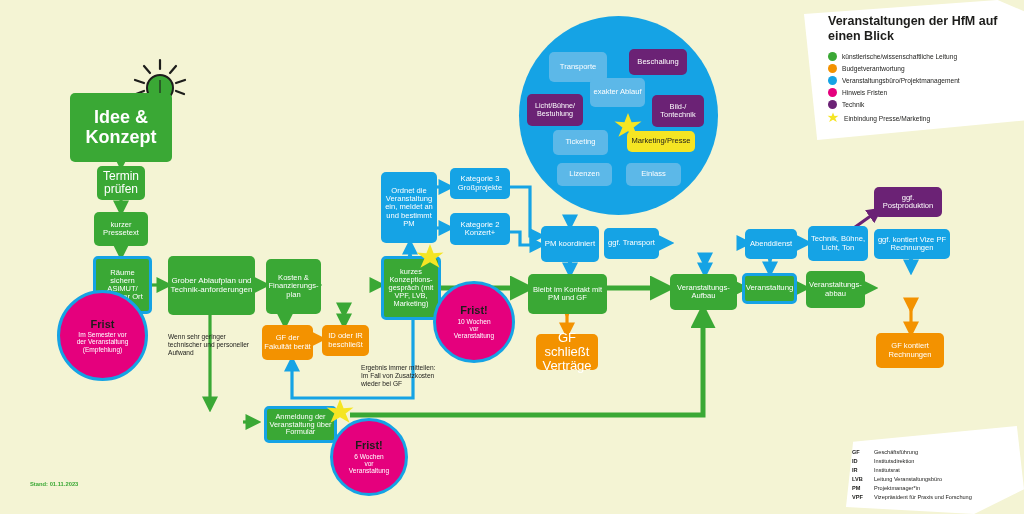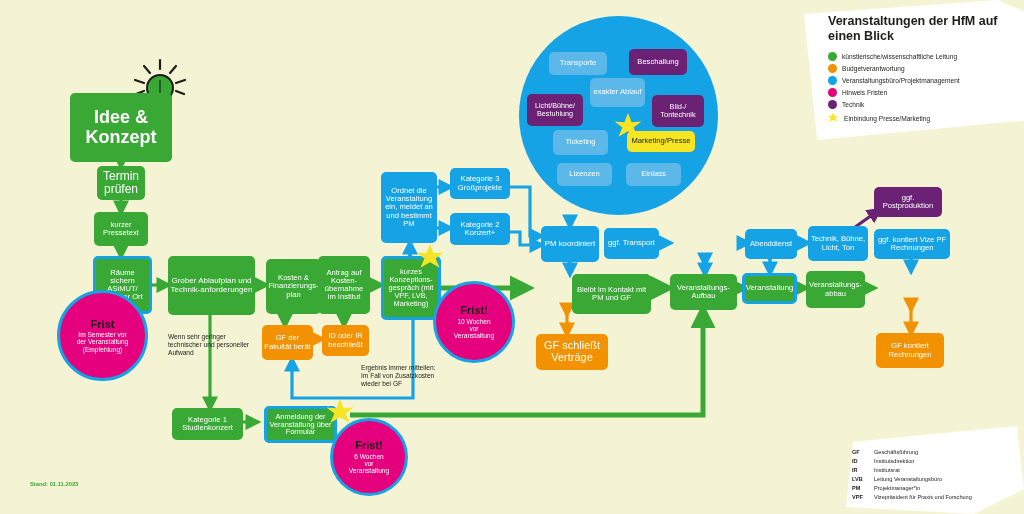--- a/index.html
+++ b/index.html
@@ -165,43 +165,41 @@
   <div class="node green" style="left:97px;top:166px;width:48px;height:34px;font-size:12px;">Termin prüfen</div>
 
   <div class="node green" style="left:94px;top:212px;width:54px;height:34px;font-size:7.6px;">kurzer Pressetext</div>
 
   <div class="node green bd-blue" style="left:93px;top:256px;width:59px;height:58px;font-size:7.6px;">Räume sichern ASiMUT/ externer Ort</div>
 
   <div class="node green" style="left:168px;top:256px;width:87px;height:59px;font-size:8px;">Grober Ablaufplan und Technik-anforderungen</div>
 
   <div class="node green" style="left:266px;top:259px;width:55px;height:55px;font-size:7.6px;">Kosten &amp; Finanzierungs-plan</div>
 
-  <div class="node green" style="left:318px;top:256px;width:52px;height:58px;font-size:7.6px;">Antrag auf Kosten-übernahme im Institut</div>
 
   <div class="node orange" style="left:262px;top:325px;width:51px;height:35px;font-size:7.6px;">GF der Fakultät berät</div>
 
   <div class="node orange" style="left:322px;top:325px;width:47px;height:31px;font-size:7.6px;">ID oder IR beschließt</div>
 
   <div class="node green bd-blue" style="left:381px;top:256px;width:60px;height:64px;font-size:7.4px;">kurzes Konzeptions-gespräch (mit VPF, LVB, Marketing)</div>
 
   <div class="node blue" style="left:381px;top:172px;width:56px;height:71px;font-size:7.6px;">Ordnet die Veranstaltung ein, meldet an und bestimmt PM</div>
 
   <div class="node blue" style="left:450px;top:168px;width:60px;height:31px;font-size:7.6px;">Kategorie 3 Großprojekte</div>
 
   <div class="node blue" style="left:450px;top:213px;width:60px;height:32px;font-size:7.6px;">Kategorie 2 Konzert+</div>
 
-  <div class="node green" style="left:172px;top:408px;width:71px;height:32px;font-size:7.6px;">Kategorie 1 Studienkonzert</div>
 
   <div class="node green bd-blue" style="left:264px;top:406px;width:73px;height:37px;font-size:7.4px;">Anmeldung der Veranstaltung über Formular</div>
 
   <div class="node blue" style="left:541px;top:226px;width:58px;height:36px;font-size:7.8px;">PM koordiniert</div>
 
-  <div class="node green" style="left:528px;top:274px;width:79px;height:40px;font-size:7.6px;margin-left:44px;">Bleibt im Kontakt mit PM und GF</div>
-
-  <div class="node orange" style="left:536px;top:334px;width:72px;height:36px;font-size:11px;">GF schließt Verträge</div>
+  <div class="node green" style="left:528px;top:274px;width:79px;height:40px;font-size:7.6px;">Bleibt im Kontakt mit PM und GF</div>
+
+  <div class="node orange" style="left:536px;top:334px;width:62px;height:36px;font-size:13px;">GF schließt Verträge</div>
 
   <div class="node blue" style="left:604px;top:228px;width:55px;height:31px;font-size:7.6px;">ggf. Transport</div>
 
 
   <div class="node green" style="left:670px;top:274px;width:67px;height:36px;font-size:7.6px;">Veranstaltungs-Aufbau</div>
 
   <div class="node blue" style="left:745px;top:229px;width:52px;height:30px;font-size:7.6px;">Abenddienst</div>
 
   <div class="node green bd-blue" style="left:742px;top:273px;width:55px;height:31px;font-size:7.8px;">Veranstaltung</div>
 
@@ -211,21 +209,21 @@
 
   <div class="node purple" style="left:874px;top:187px;width:68px;height:30px;font-size:7.6px;">ggf. Postproduktion</div>
 
   <div class="node blue" style="left:874px;top:229px;width:76px;height:30px;font-size:7.6px;">ggf.  kontiert Vize PF Rechnungen</div>
 
 
   <div class="node orange" style="left:876px;top:333px;width:68px;height:35px;font-size:7.6px;">GF kontiert Rechnungen</div>
 
   <div class="circlebig" style="left:519px;top:16px;width:199px;height:199px;"></div>
 
-  <div class="node lblue" style="left:549px;top:52px;width:58px;height:23px;font-size:7.6px;">Transporte</div>
+  <div class="node lblue" style="left:549px;top:52px;width:58px;height:30px;font-size:7.6px;">Transporte</div>
   <div class="node purple" style="left:629px;top:49px;width:58px;height:26px;font-size:7.6px;">Beschallung</div>
   <div class="node lblue" style="left:590px;top:78px;width:55px;height:29px;font-size:7.6px;">exakter Ablauf</div>
   <div class="node purple" style="left:527px;top:94px;width:56px;height:32px;font-size:7.2px;">Licht/Bühne/ Bestuhlung</div>
   <div class="node purple" style="left:652px;top:95px;width:52px;height:32px;font-size:7.4px;">Bild-/ Tontechnik</div>
   <div class="node lblue" style="left:553px;top:130px;width:55px;height:25px;font-size:7.6px;">Ticketing</div>
   <div class="node yellow" style="left:627px;top:131px;width:68px;height:21px;font-size:7.6px;">Marketing/Presse</div>
   <div class="node lblue" style="left:557px;top:163px;width:55px;height:23px;font-size:7.6px;">Lizenzen</div>
   <div class="node lblue" style="left:626px;top:163px;width:55px;height:23px;font-size:7.6px;">Einlass</div>
 
   <svg class="star" style="left:613px;top:112px;" width="30" height="30" viewBox="0 0 30 30">

